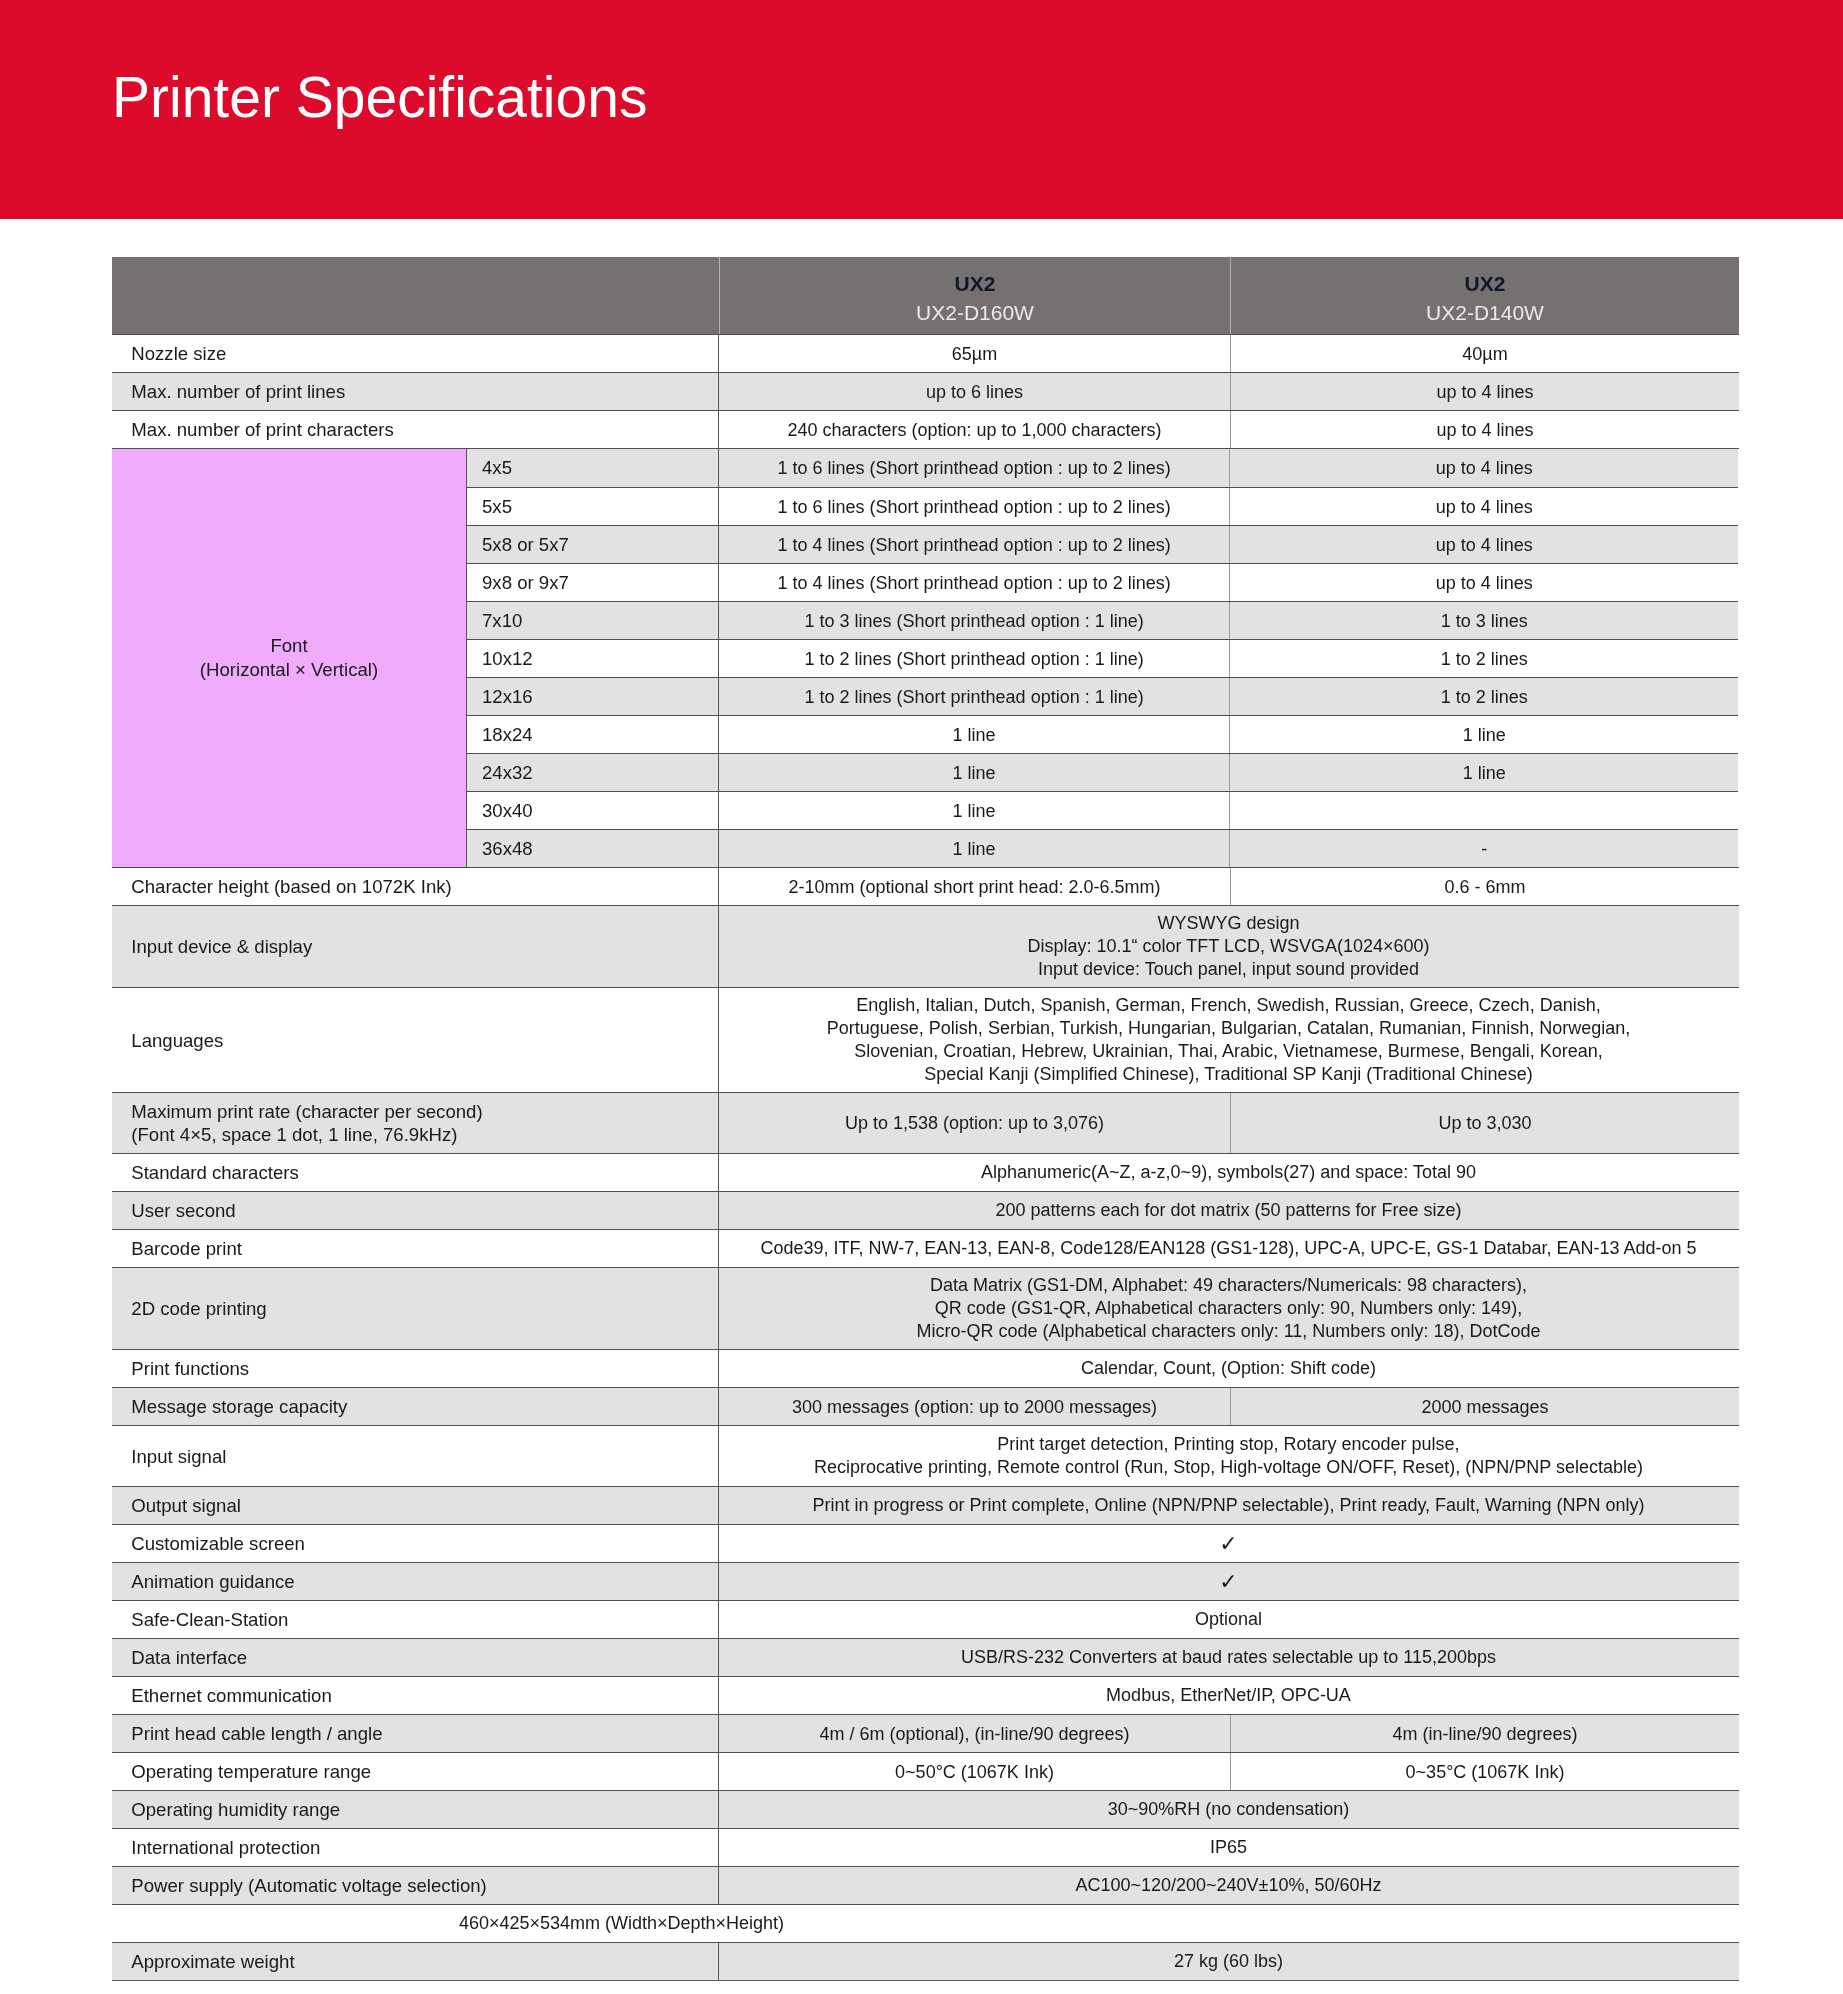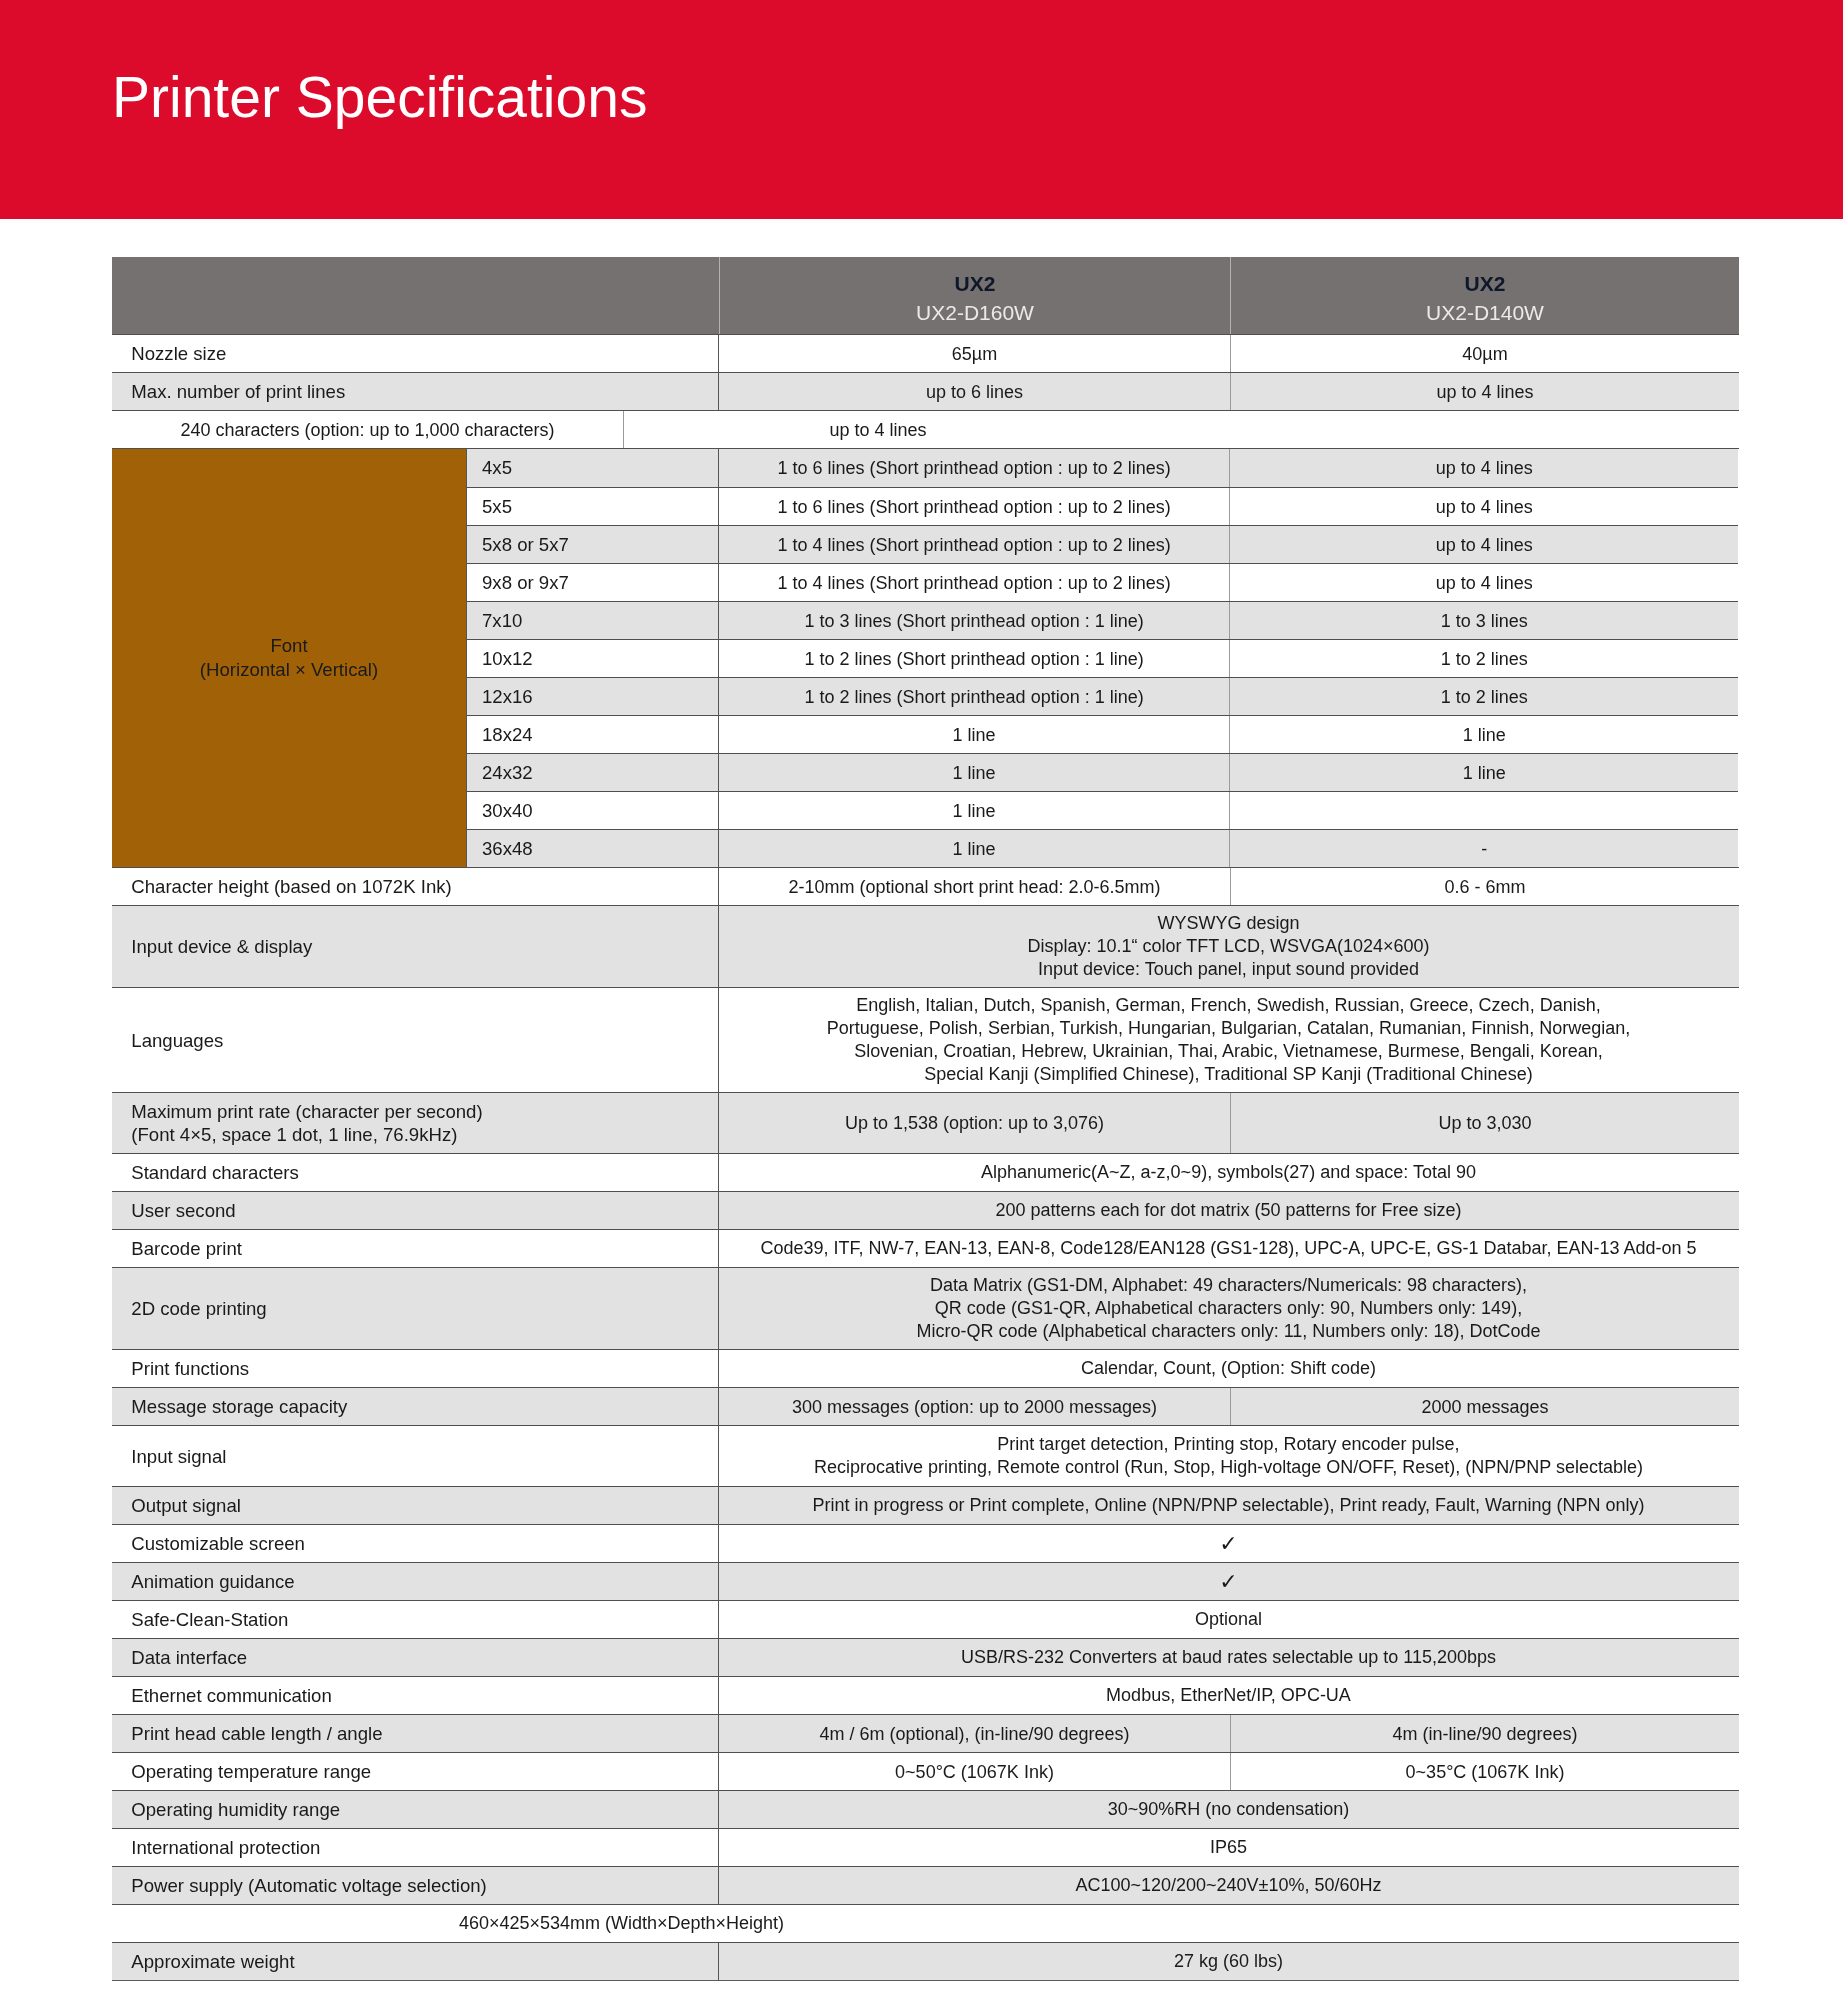--- a/index.html
+++ b/index.html
@@ -38,21 +38,21 @@
              font-size:18.6px; line-height:23px; border-right:1.5px solid #565656; white-space:pre-line; }
   .c-val  { width:511px; display:flex; align-items:center; justify-content:center;
             text-align:center; padding:4.5px 10.4px; line-height:22px; }
   .c-val2 { width:509px; display:flex; align-items:center; justify-content:center;
             text-align:center; padding:4.5px 10.4px; line-height:22px; border-left:1.5px solid #9b9b9b; }
   .c-span { width:1019px; display:flex; align-items:center; justify-content:center;
             text-align:center; padding:6px 15px; line-height:23px; white-space:pre-line; }
   .check  { font-size:22px; }
 
   
-  .c-font { width:355px; background:#a16207; border-right:1.5px solid #565656;
+  .c-font { width:355px; background:#f0abfc; border-right:1.5px solid #565656;
             display:flex; align-items:center; justify-content:center; text-align:center;
             font-size:18.6px; line-height:24px; white-space:pre-line; }
   .sub-col { width:1271px; display:flex; flex-direction:column; }
   .t-subrow { display:flex; min-height:38px; }
   .t-subrow + .t-subrow { border-top:1.5px solid #4f4f4f; }
   .c-sub { width:252px; padding-left:15px; display:flex; align-items:center;
            font-size:18.6px; border-right:1.5px solid #565656; }
 </style>
 </head>
 <body>
@@ -80,20 +80,21 @@
           <div class="c-label">Nozzle size</div>
           <div class="c-val">65µm</div>
           <div class="c-val2">40µm</div>
         </div>
         <div class="t-row lines-1 gray">
           <div class="c-label">Max. number of print lines</div>
           <div class="c-val">up to 6 lines</div>
           <div class="c-val2">up to 4 lines</div>
         </div>
         <div class="t-row lines-1">
+          <div class="c-label">Max. number of print characters</div>
           <div class="c-val">240 characters (option: up to 1,000 characters)</div>
           <div class="c-val2">up to 4 lines</div>
         </div>
         <div class="t-group">
           <div class="c-font">Font
 (Horizontal × Vertical)</div>
           <div class="sub-col">
             <div class="t-subrow gray">
               <div class="c-sub">4x5</div>
               <div class="c-val">1 to 6 lines (Short printhead option : up to 2 lines)</div>

